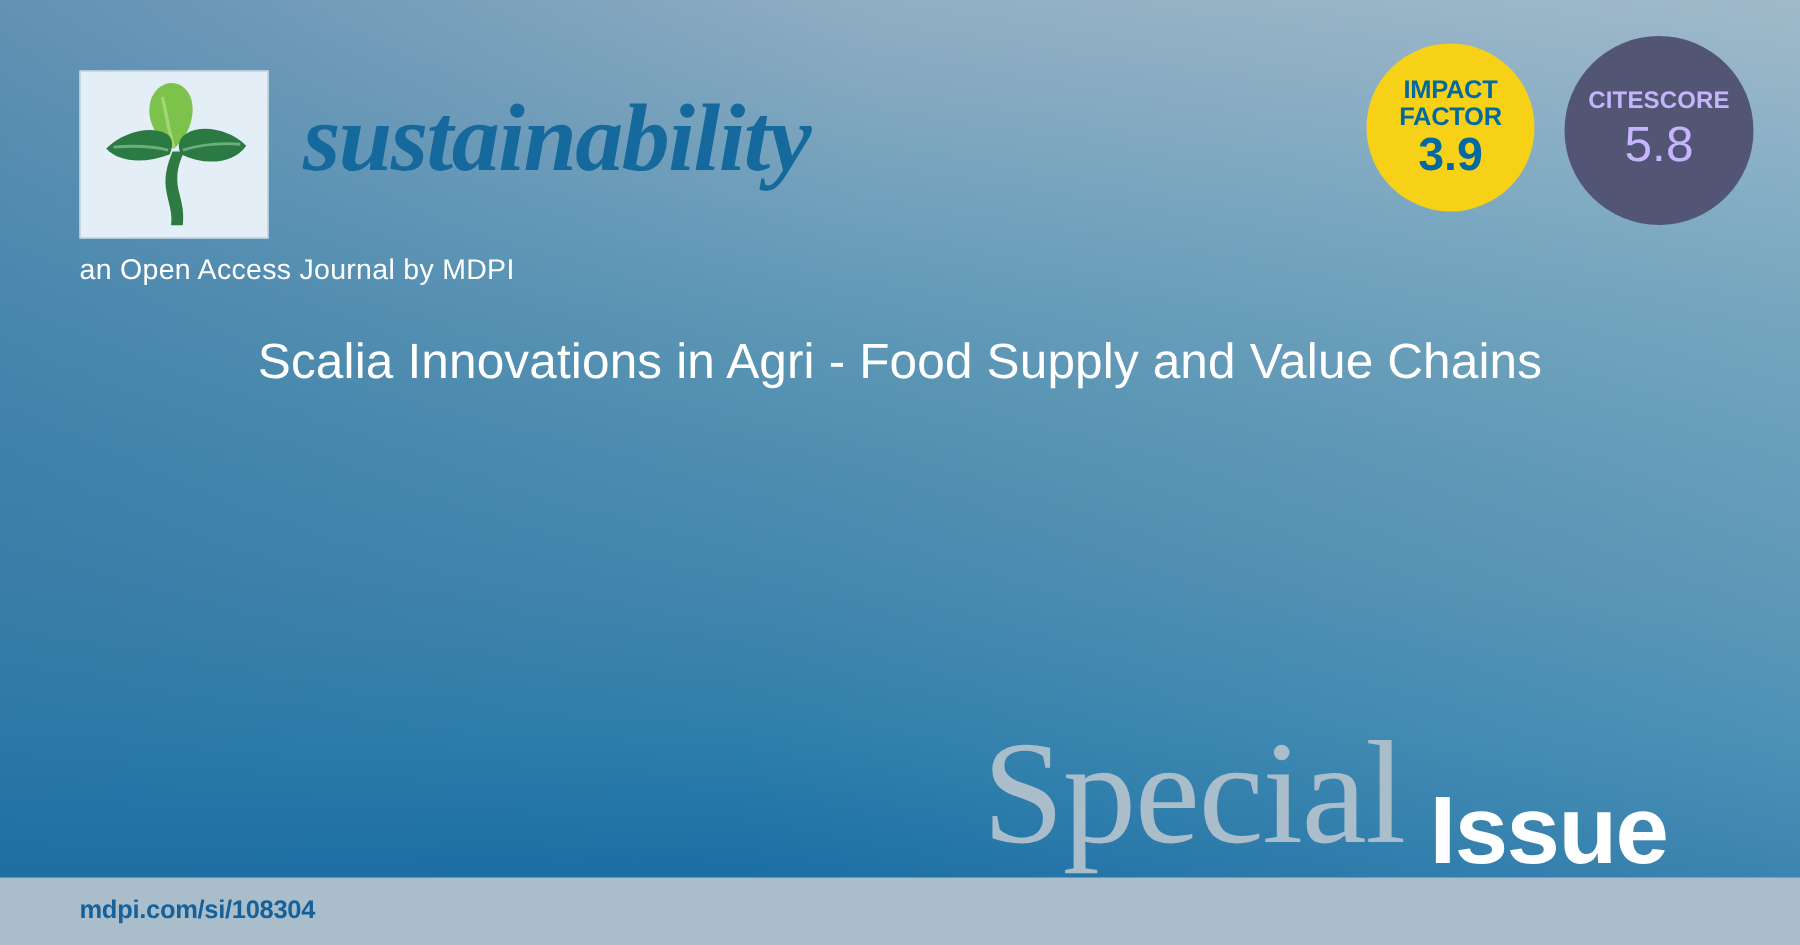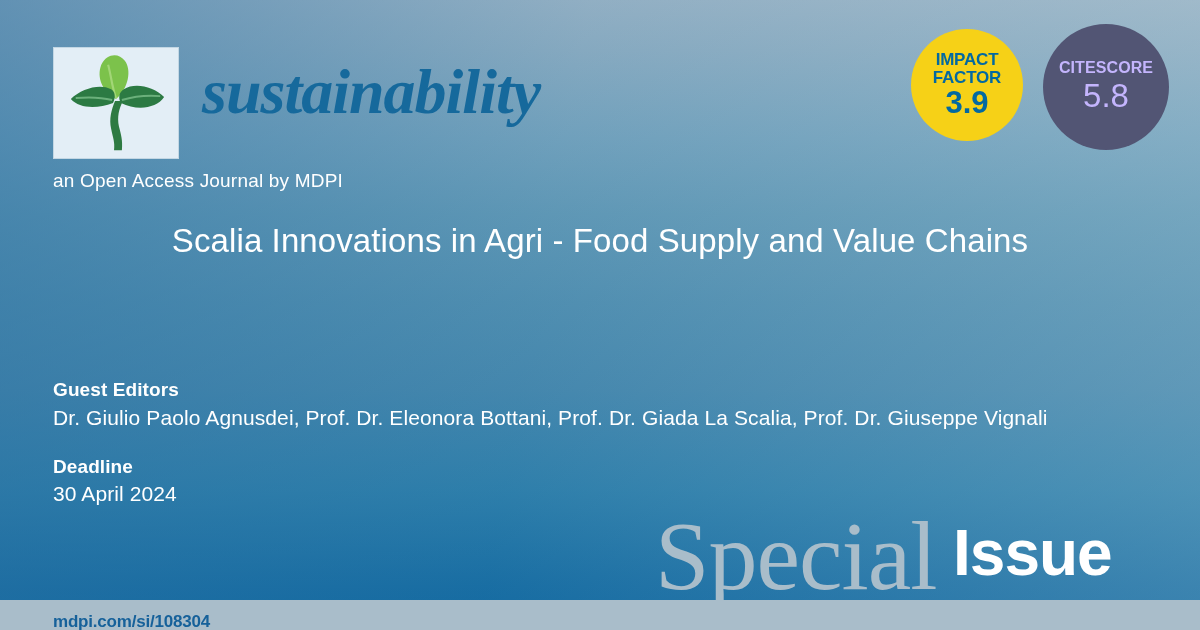--- a/index.html
+++ b/index.html
@@ -30,21 +30,21 @@
         #4a8cb0 62%,
         #2f82ad 78%,
         #166ea4 93%,
         #0e68a0 100%);
   }
 
   
   #special-word {
     position:absolute;
     left:655px;
-    top:507px;
+    top:480px;
     font-family:"Liberation Serif", serif;
     font-size:98px;
     line-height:1;
     letter-spacing:-1px;
     color:#a9bdca;
     white-space:nowrap;
     z-index:1;
   }
   #issue-word {
     position:absolute;
@@ -174,21 +174,21 @@
   }
   #editors-names { margin-top:2px; }
   #deadline-heading { margin-top:22px; }
   #deadline-date { margin-top:1px; }
 
   
   #footer-bar {
     position:absolute;
     left:0; bottom:0;
     width:1200px;
-    height:30px;
+    height:45px;
     background:#a9bdca;
     z-index:5;
   }
   #footer-left {
     position:absolute;
     left:53px; top:12px;
     font-size:17px;
     font-weight:bold;
     color:#16619a;
     letter-spacing:-0.2px;
@@ -241,24 +241,18 @@
     <div class="b-value">3.9</div>
   </div>
 
   <div id="citescore-badge" class="badge">
     <div class="b-label">CITESCORE</div>
     <div class="b-value">5.8</div>
   </div>
 
   <div id="si-title">Scalia Innovations in Agri - Food Supply and Value Chains</div>
 
-  <div id="info-block">
-    <div class="info-heading">Guest Editors</div>
-    <div class="info-text" id="editors-names">Dr. Giulio Paolo Agnusdei, Prof. Dr. Eleonora Bottani, Prof. Dr. Giada La Scalia, Prof. Dr. Giuseppe Vignali</div>
-    <div class="info-heading" id="deadline-heading">Deadline</div>
-    <div class="info-text" id="deadline-date">30 April 2024</div>
-  </div>
 
   <div id="footer-bar">
     <div id="footer-left">mdpi.com/si/108304</div>
   </div>
 
 </div>
 
 </body></html>

